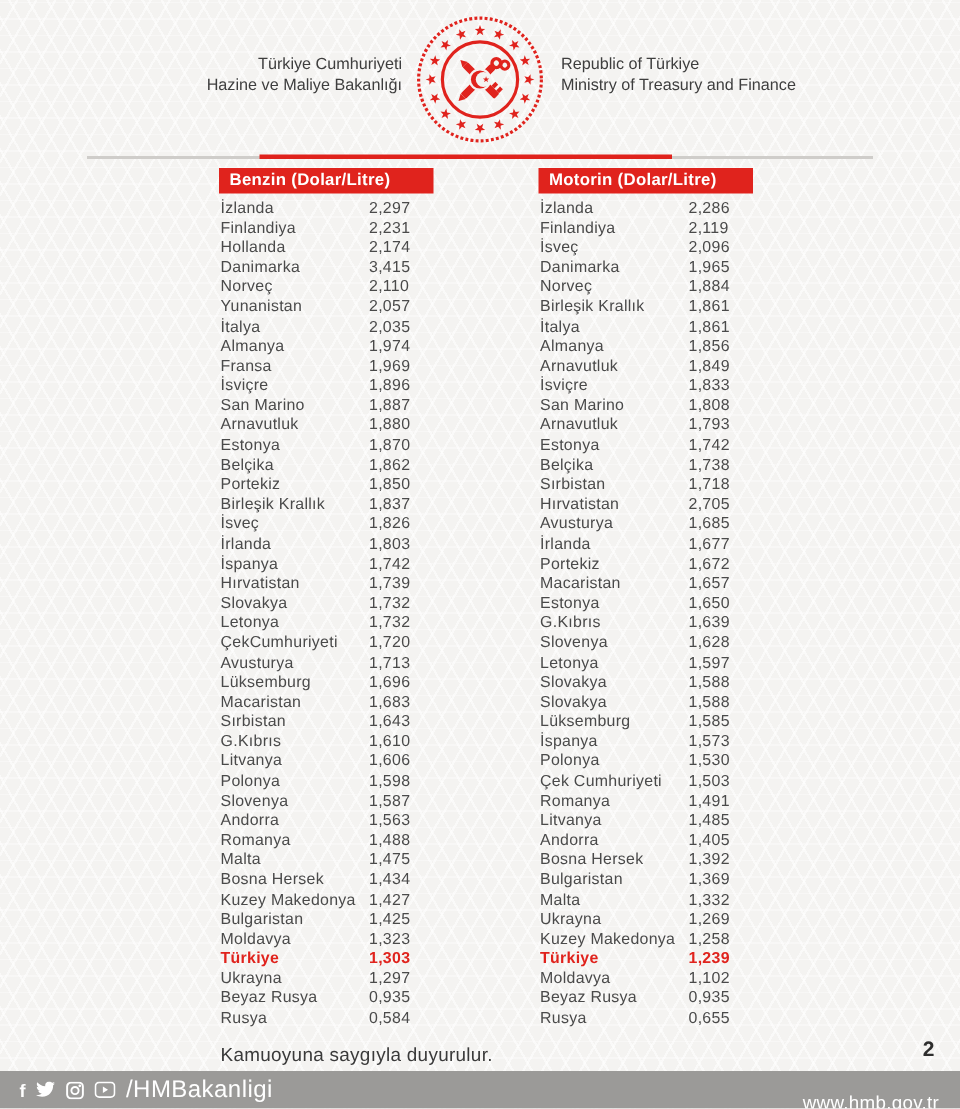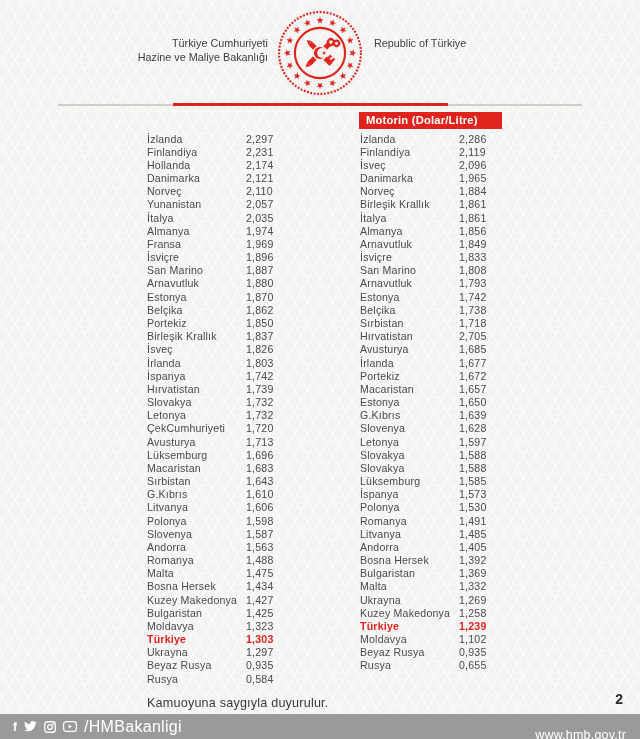--- a/index.html
+++ b/index.html
@@ -100,44 +100,46 @@
       </g>
       <circle r="8.6" fill="#f4f3f1"></circle>
       <circle r="6.9" fill="#e0231d"></circle>
       <circle cx="2.5" r="5.7" fill="#f4f3f1"></circle>
       <use href="#star" transform="translate(4.6,0) scale(0.6)" fill="#e0231d"></use>
     </g>
   </svg>
 
   <div class="org-en">
     <div>Republic of Türkiye</div>
+    <div>Ministry of Treasury and Finance</div>
   </div>
 
   <div class="divider">
     <div class="divider-red"></div>
   </div>
 
+  <div class="thead left">Benzin (Dolar/Litre)</div>
   <div class="thead right">Motorin (Dolar/Litre)</div>
 
   <div class="rows left">
       <div class="trow">
         <span class="country">İzlanda</span>
         <span class="val">2,297</span>
       </div>
       <div class="trow">
         <span class="country">Finlandiya</span>
         <span class="val">2,231</span>
       </div>
       <div class="trow">
         <span class="country">Hollanda</span>
         <span class="val">2,174</span>
       </div>
       <div class="trow">
         <span class="country">Danimarka</span>
-        <span class="val">2,121</span>
+        <span class="val">3,415</span>
       </div>
       <div class="trow">
         <span class="country">Norveç</span>
         <span class="val">2,110</span>
       </div>
       <div class="trow">
         <span class="country">Yunanistan</span>
         <span class="val">2,057</span>
       </div>
       <div class="trow">
@@ -394,20 +396,24 @@
         <span class="country">Lüksemburg</span>
         <span class="val">1,585</span>
       </div>
       <div class="trow">
         <span class="country">İspanya</span>
         <span class="val">1,573</span>
       </div>
       <div class="trow">
         <span class="country">Polonya</span>
         <span class="val">1,530</span>
+      </div>
+      <div class="trow">
+        <span class="country">Çek Cumhuriyeti</span>
+        <span class="val">1,503</span>
       </div>
       <div class="trow">
         <span class="country">Romanya</span>
         <span class="val">1,491</span>
       </div>
       <div class="trow">
         <span class="country">Litvanya</span>
         <span class="val">1,485</span>
       </div>
       <div class="trow">

